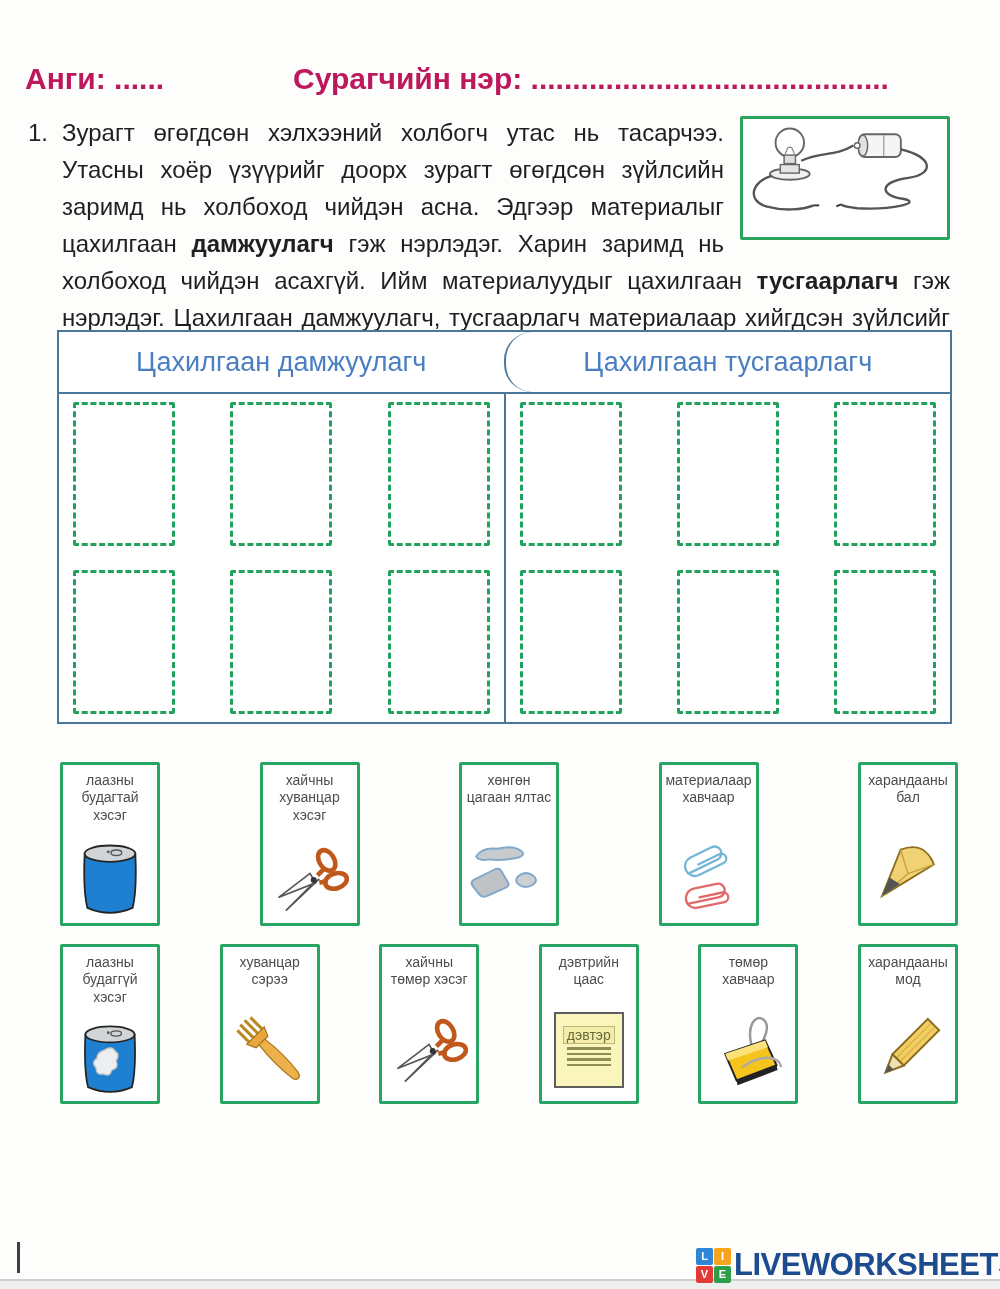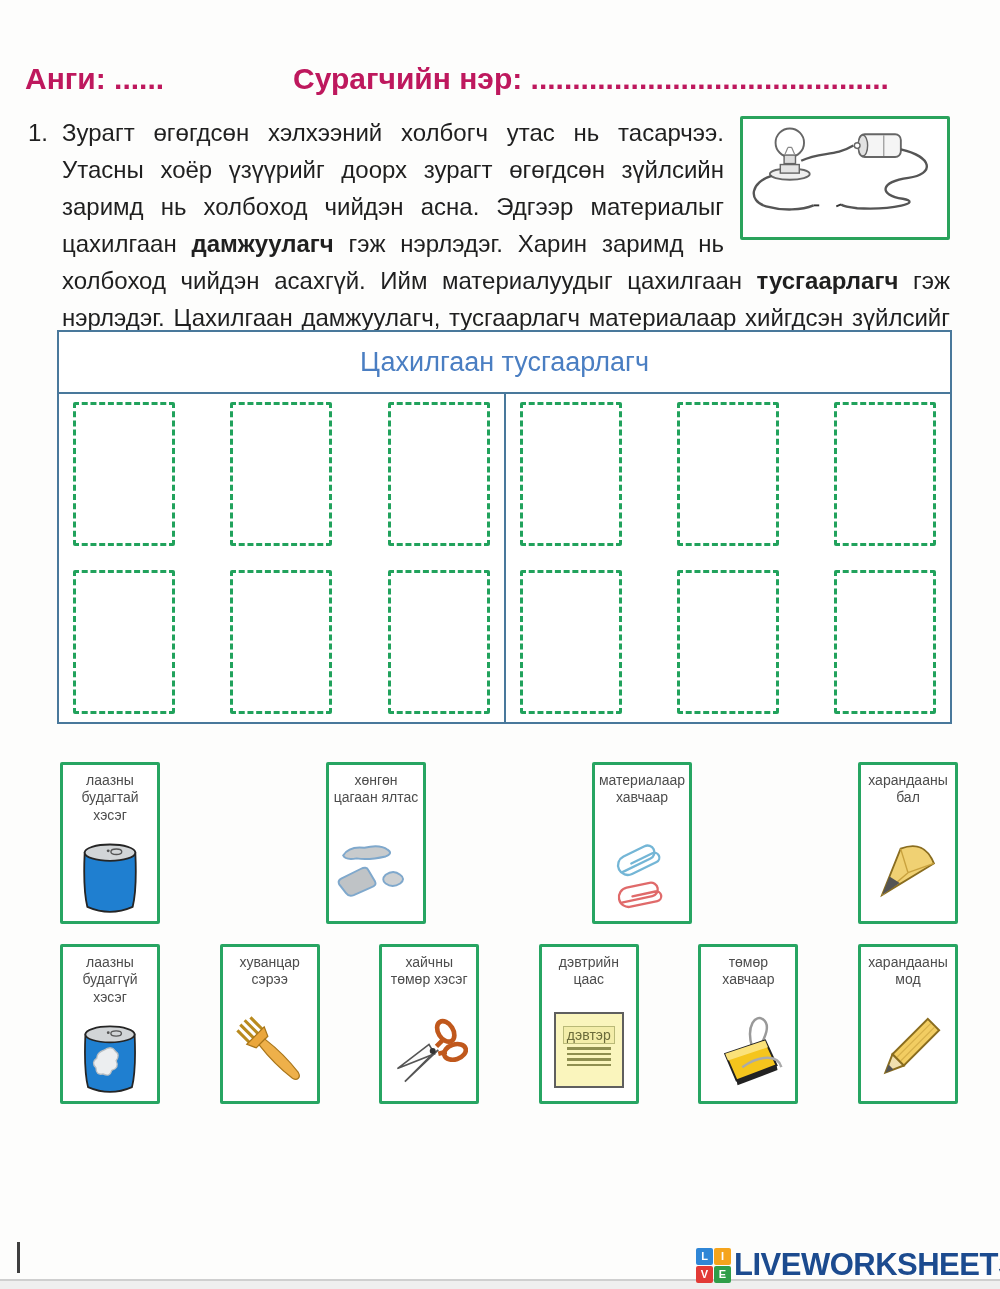--- a/index.html
+++ b/index.html
@@ -93,20 +93,21 @@
         <path d="M28 60 C6 66 2 86 22 92 C40 97 60 96 72 91" fill="none" stroke="#555" stroke-width="2.5"></path>
         <path d="M72 91 l6 0" stroke="#333" stroke-width="2"></path>
       </svg>
     </span>
     <span>Зурагт өгөгдсөн хэлхээний холбогч утас нь тасарчээ. Утасны хоёр үзүүрийг доорх зурагт өгөгдсөн зүйлсийн заримд нь холбоход чийдэн асна. Эдгээр материалыг цахилгаан </span><b>дамжуулагч</b><span> гэж нэрлэдэг. Харин заримд нь холбоход чийдэн асахгүй. Ийм материалуудыг цахилгаан </span><b>тусгаарлагч</b><span> гэж нэрлэдэг. Цахилгаан дамжуулагч, тусгаарлагч материалаар хийгдсэн зүйлсийг ялгаж хүснэгтэнд байрлуулаарай..</span>
   </span>
 </div>
 
 <div class="sort-table">
   <div class="sort-head">
+    <div class="hcell">Цахилгаан дамжуулагч</div>
     <div class="hcell">Цахилгаан тусгаарлагч</div>
   </div>
   <div class="sort-body">
     <div class="bcell">
       <div class="slot-row">
         <div class="slot"></div>
         <div class="slot"></div>
         <div class="slot"></div>
       </div>
       <div class="slot-row">
@@ -138,20 +139,33 @@
       <svg width="60" height="76" viewBox="0 0 66 84">
         <path d="M5 14 C4 36 4 58 8 74 Q33 85 58 74 C62 58 62 36 61 14 Z" fill="#1f7fd0" stroke="#252525" stroke-width="2"></path>
         <ellipse cx="33" cy="14" rx="28" ry="9" fill="#d2d5d7" stroke="#252525" stroke-width="2"></ellipse>
         <ellipse cx="40" cy="13" rx="6" ry="3" fill="none" stroke="#555" stroke-width="1.5"></ellipse>
         <circle cx="31" cy="12" r="1.6" fill="#555"></circle>
       </svg>
     </span>
   </div>
 
 
+  <div class="card">
+    <span class="lbl">хайчны хуванцар хэсэг</span>
+    <span class="pic">
+      <svg width="78" height="78" viewBox="0 0 84 84">
+        <path d="M8 62 L42 36 L48 46 Z" fill="#fbfbfb" stroke="#555" stroke-width="1.8"></path>
+        <path d="M16 76 L44 48 L52 42 Z" fill="#f2f2f2" stroke="#555" stroke-width="1.8"></path>
+        <path d="M50 38 L57 31 M52 46 L61 44" stroke="#c0581c" stroke-width="5"></path>
+        <ellipse cx="60" cy="22" rx="8" ry="12" fill="none" stroke="#c0581c" stroke-width="5" transform="rotate(-32 60 22)"></ellipse>
+        <ellipse cx="70" cy="44" rx="12" ry="8" fill="none" stroke="#c0581c" stroke-width="5" transform="rotate(-18 70 44)"></ellipse>
+        <circle cx="46" cy="43" r="3.2" fill="#333"></circle>
+      </svg>
+    </span>
+  </div>
 
   <div class="card">
     <span class="lbl">хөнгөн цагаан ялтас</span>
     <span class="pic">
       <svg width="82" height="58" viewBox="0 0 84 60">
         <path d="M8 16 q6 -10 22 -8 q16 -4 24 2 q6 4 -2 7 q-18 4 -30 2 q-12 2 -14 -3 Z" fill="#c8cbcd" stroke="#7fa8cc" stroke-width="2"></path>
         <path d="M6 40 l20 -10 q6 -3 8 1 l7 12 q2 4 -4 6 l-18 8 q-5 2 -8 -2 l-7 -9 q-2 -4 2 -6 Z" fill="#bfc3c6" stroke="#7fa8cc" stroke-width="2"></path>
         <path d="M52 36 q8 -6 15 0 q6 4 0 9 q-8 5 -15 0 q-5 -4 0 -9 Z" fill="#cdd0d2" stroke="#7fa8cc" stroke-width="2"></path>
       </svg>
     </span>

